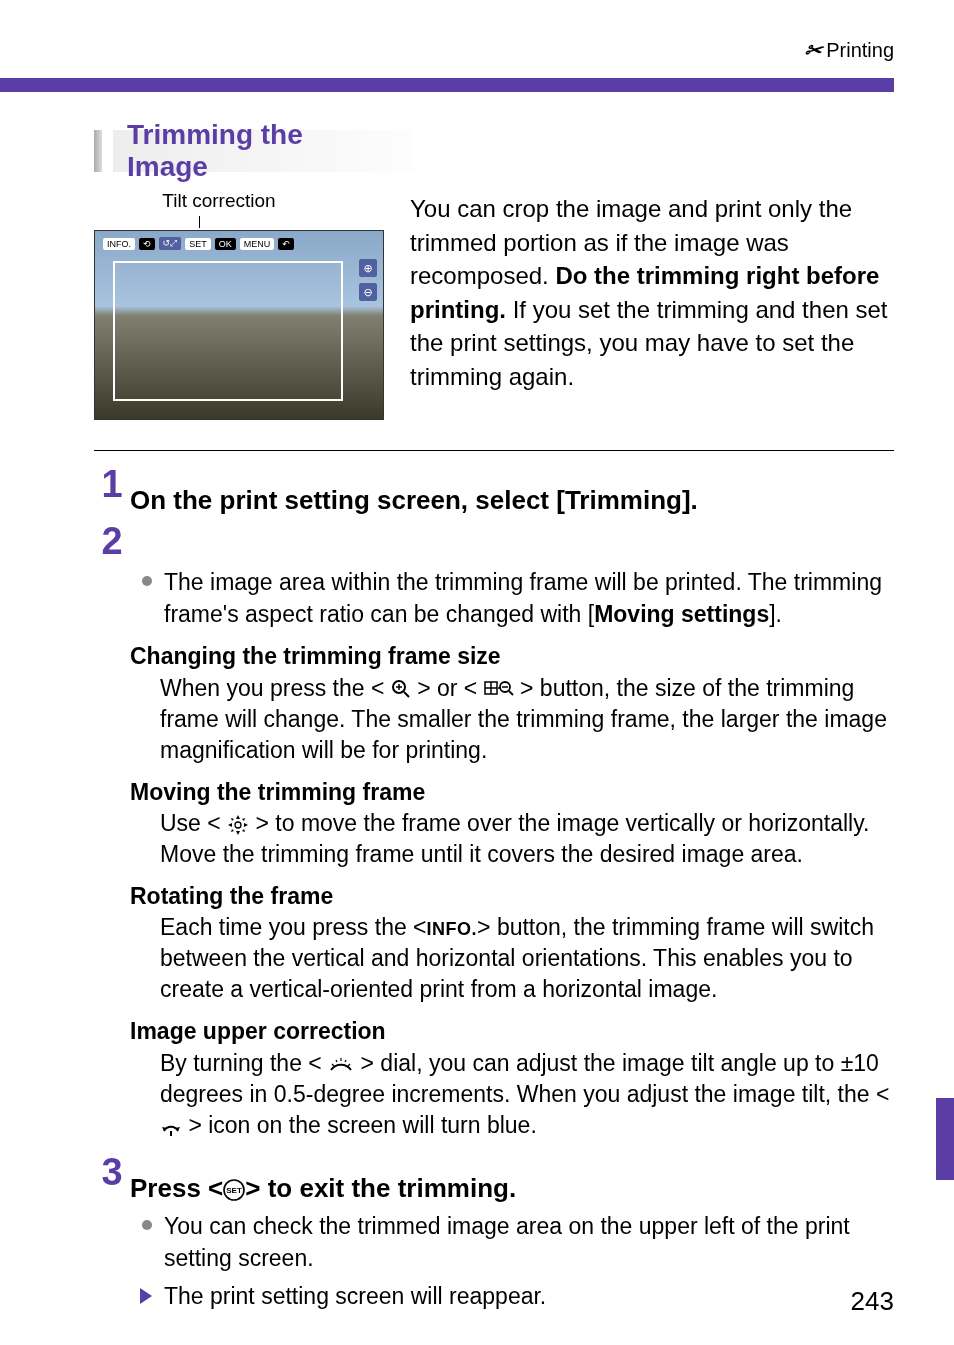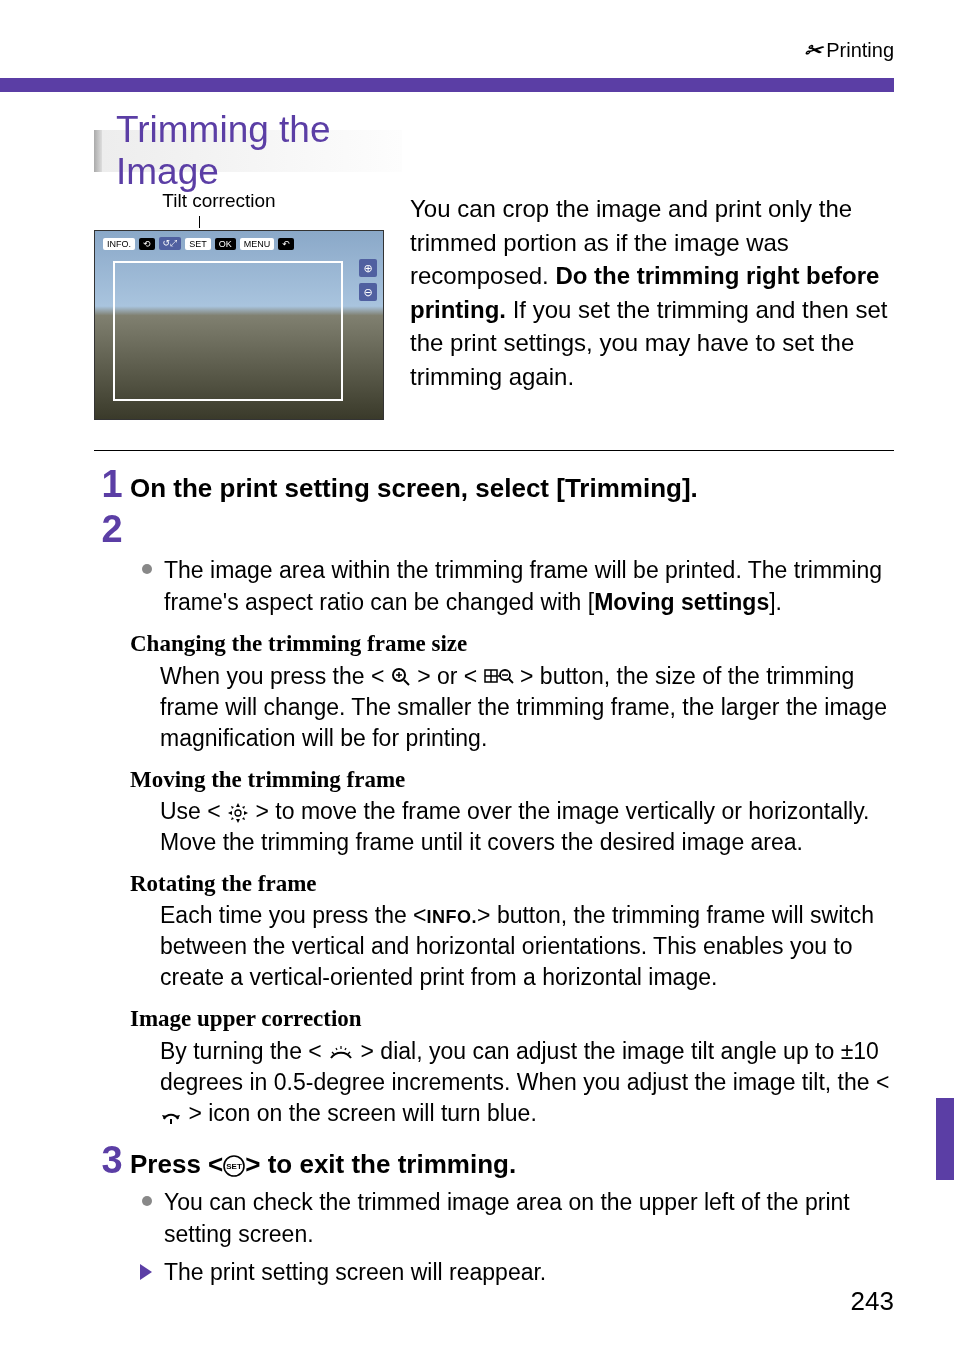--- a/index.html
+++ b/index.html
@@ -46,24 +46,25 @@
     width: 8px;
     height: 42px;
     background: linear-gradient(to right, #aaa, #ddd);
   }
   .shade-main {
     height: 42px;
     background: linear-gradient(to right, #ededed, #fdfdfd);
     padding: 0 50px 0 14px;
     display: flex;
     align-items: center;
-    font-size: 37px;
-    font-weight: normal;
+    font-size: 28px;
+    font-weight: bold;
     color: #5b3ea5;
     width: 300px;
+    margin-left: 11px;
   }
   .figure-col {
     position: absolute;
     top: 190px;
     left: 94px;
     width: 250px;
     text-align: center;
   }
   .tilt-label {
     font-size: 19px;
@@ -134,21 +135,21 @@
     font-weight: bold;
     color: #5b3ea5;
     width: 36px;
     line-height: 1;
     text-align: center;
     margin-top: 2px;
   }
   .step-title {
     font-size: 26px;
     font-weight: bold;
-    margin-top: 10px;
+    margin-top: 22px;
     flex: 1;
   }
   .step-body {
     margin-left: 36px;
     font-size: 23px;
     line-height: 1.4;
   }
   .bullet-row {
     display: flex;
     align-items: flex-start;
@@ -165,21 +166,20 @@
     border-top: 8px solid transparent;
     border-bottom: 8px solid transparent;
     border-left: 12px solid #5b3ea5;
     margin: 8px 12px 0 10px;
     flex-shrink: 0;
   }
   .subhead {
     font-size: 23px;
     font-weight: bold;
     margin-top: 10px;
-    font-family: Liberation Serif, serif;
   }
   .subtext {
     font-size: 23px;
     line-height: 1.35;
     margin-left: 30px;
   }
   .page-num {
     position: absolute;
     bottom: 28px;
     right: 60px;

